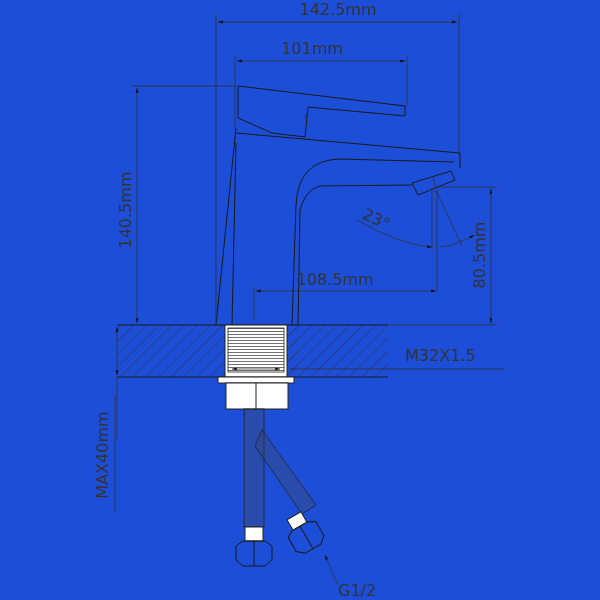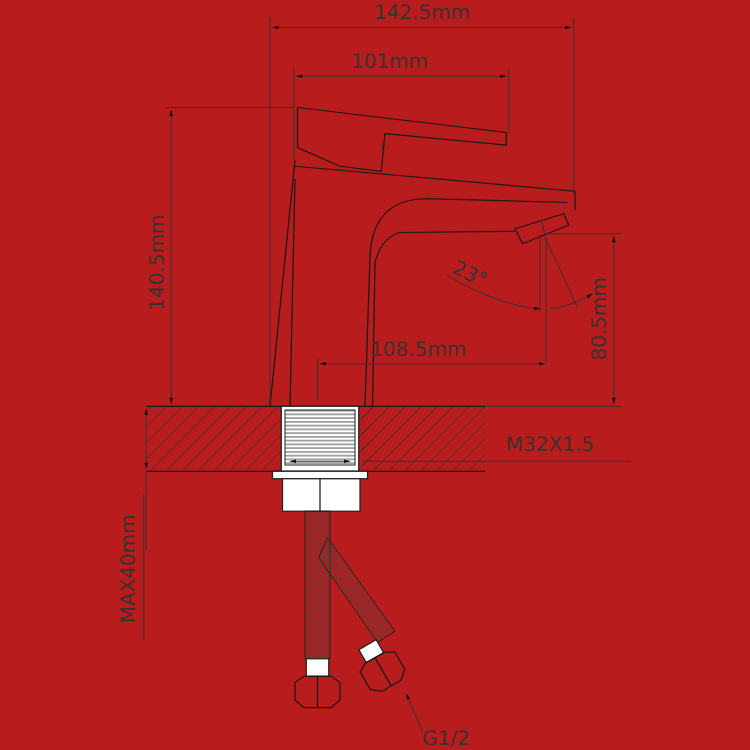--- a/index.html
+++ b/index.html
@@ -1,16 +1,16 @@
 <!DOCTYPE html>
 <html><head>
 <meta charset="utf-8">
 <style>
   html,body{margin:0;padding:0;background:#fff;}
-  #canvas{width:600px;height:600px;position:relative;overflow:hidden;background:#b91c1c;}
+  #canvas{width:600px;height:600px;position:relative;overflow:hidden;background:#1d4ed8;}
   svg{position:absolute;left:0;top:0;}
   .ln{stroke:#1a1a1a;stroke-width:1;fill:none;}
   .thin{stroke:#333;stroke-width:0.8;fill:none;}
   .lbl{font-family:"DejaVu Sans", sans-serif;font-size:16px;fill:#333;}
 </style>
 </head>
 <body>
 
 <div id="canvas">
 <svg width="600" height="600" viewBox="0 0 600 600" xmlns="http://www.w3.org/2000/svg">

